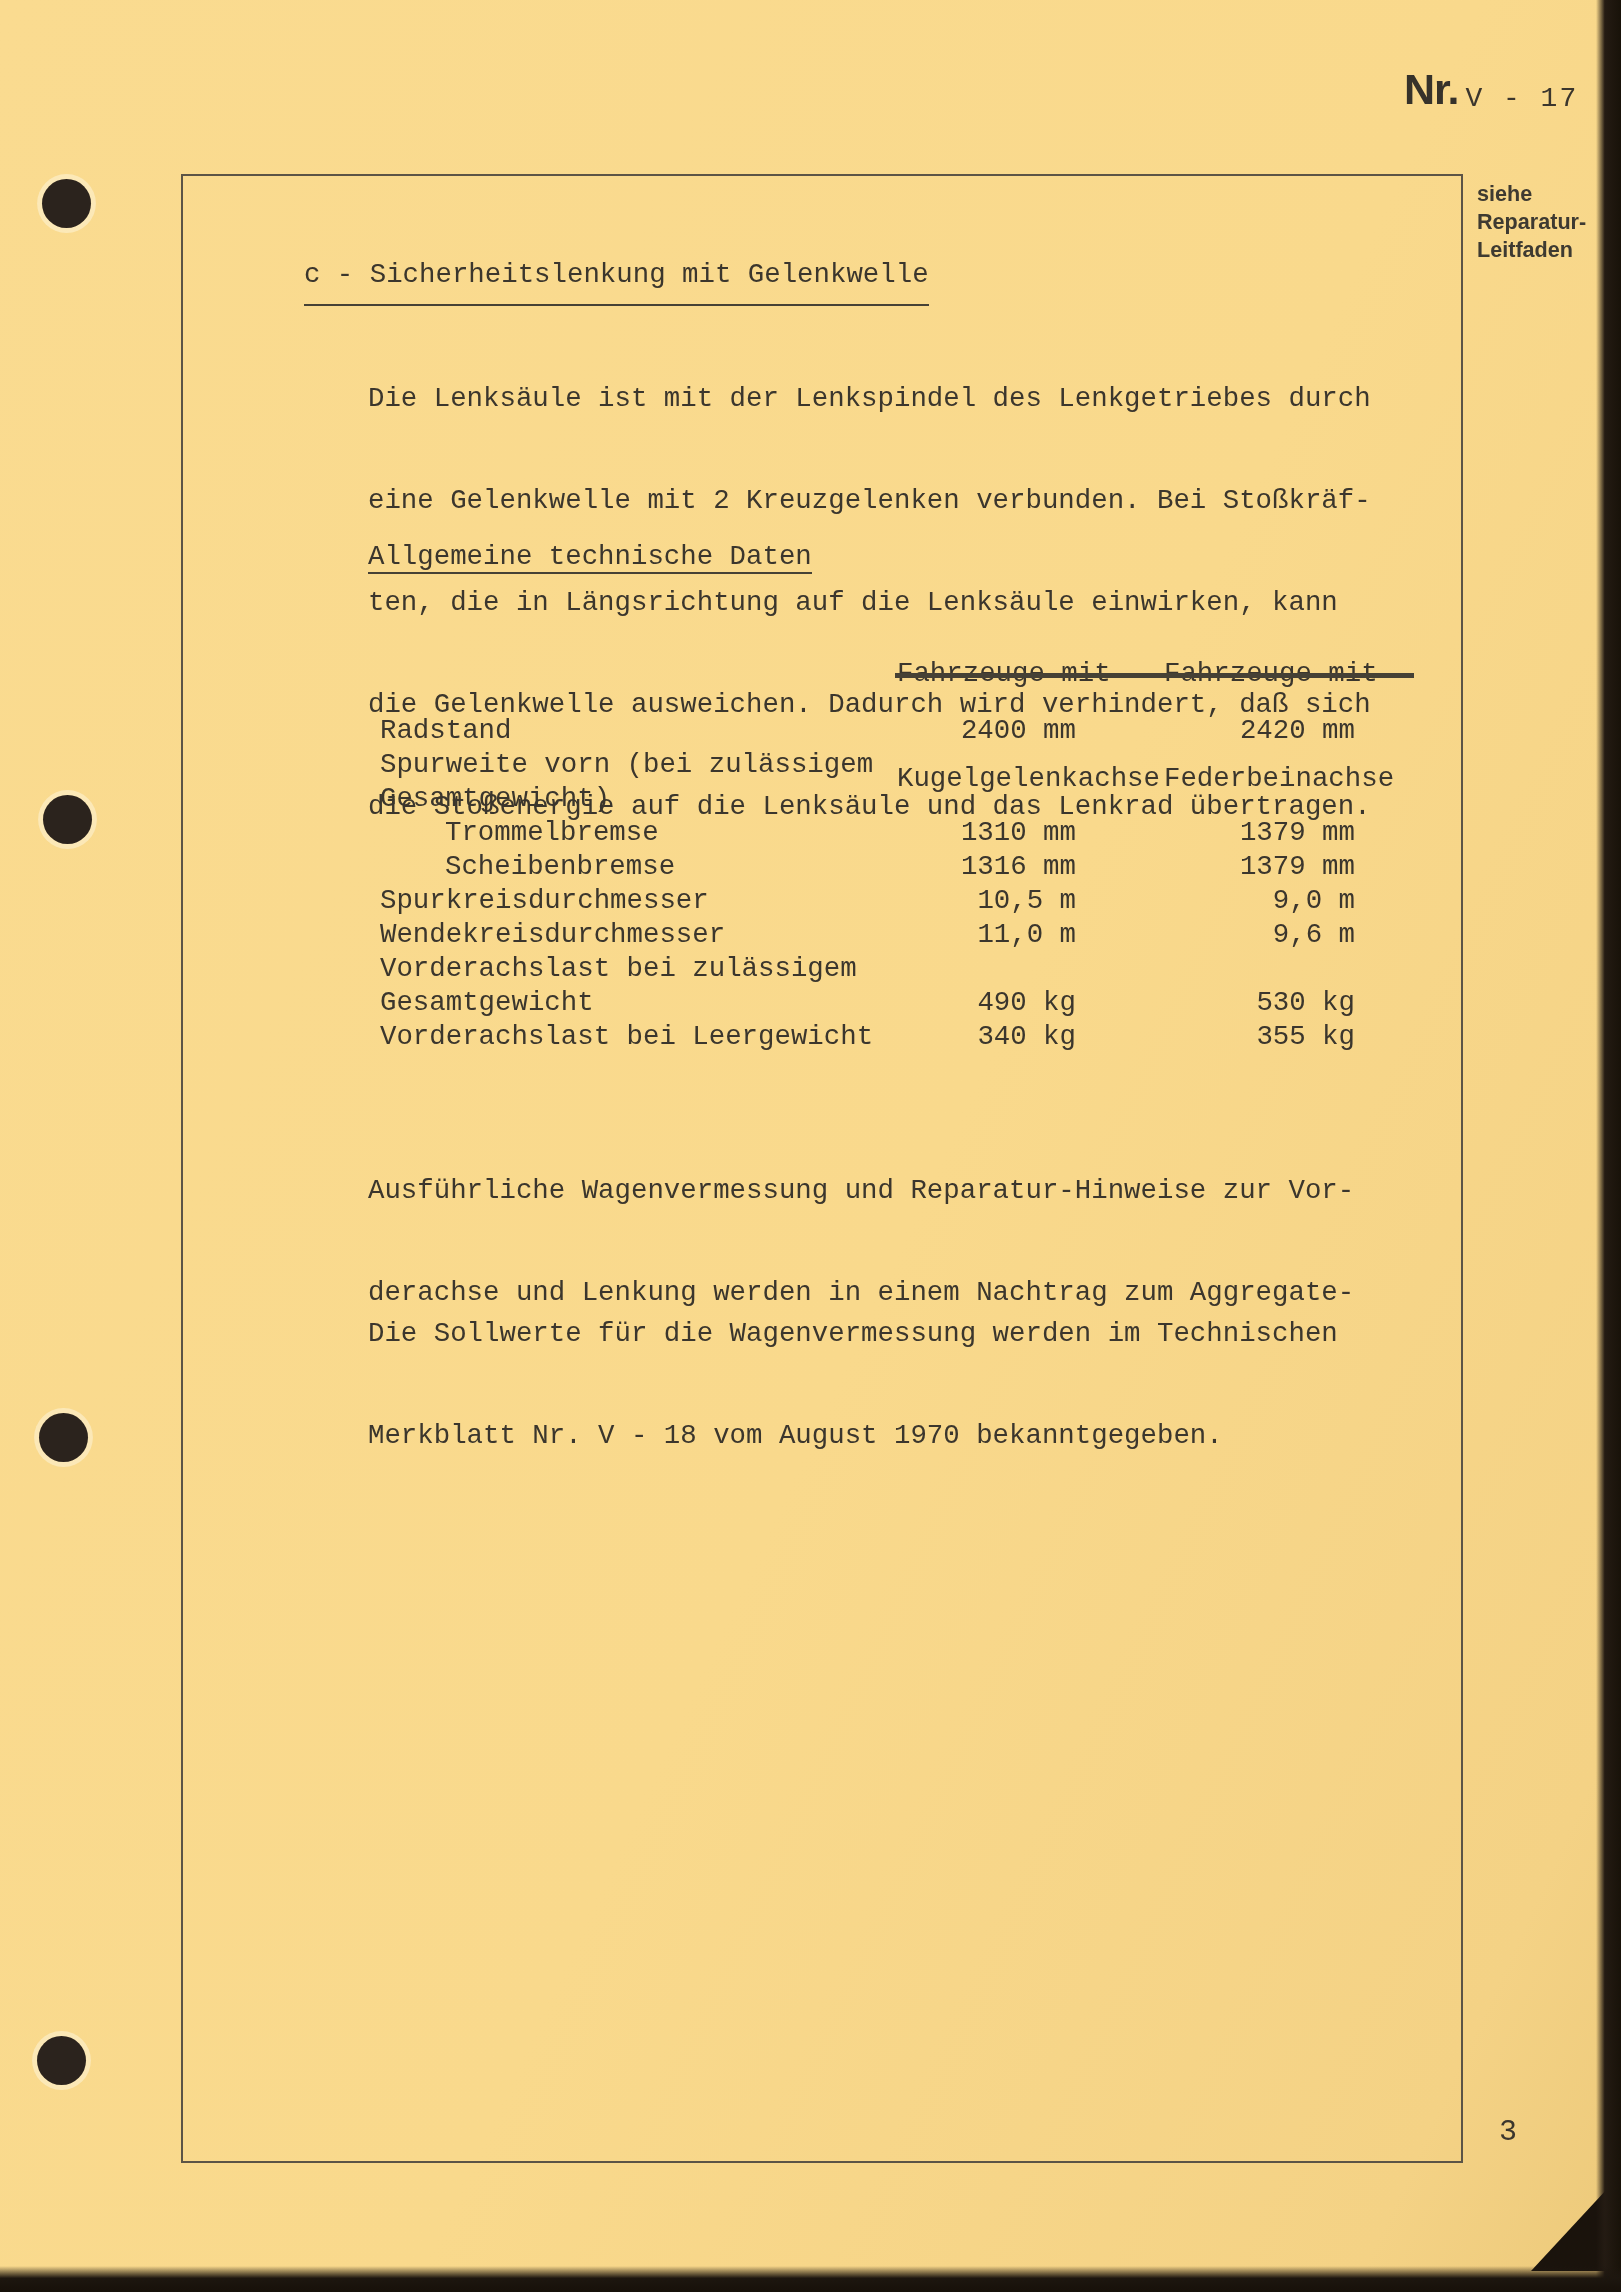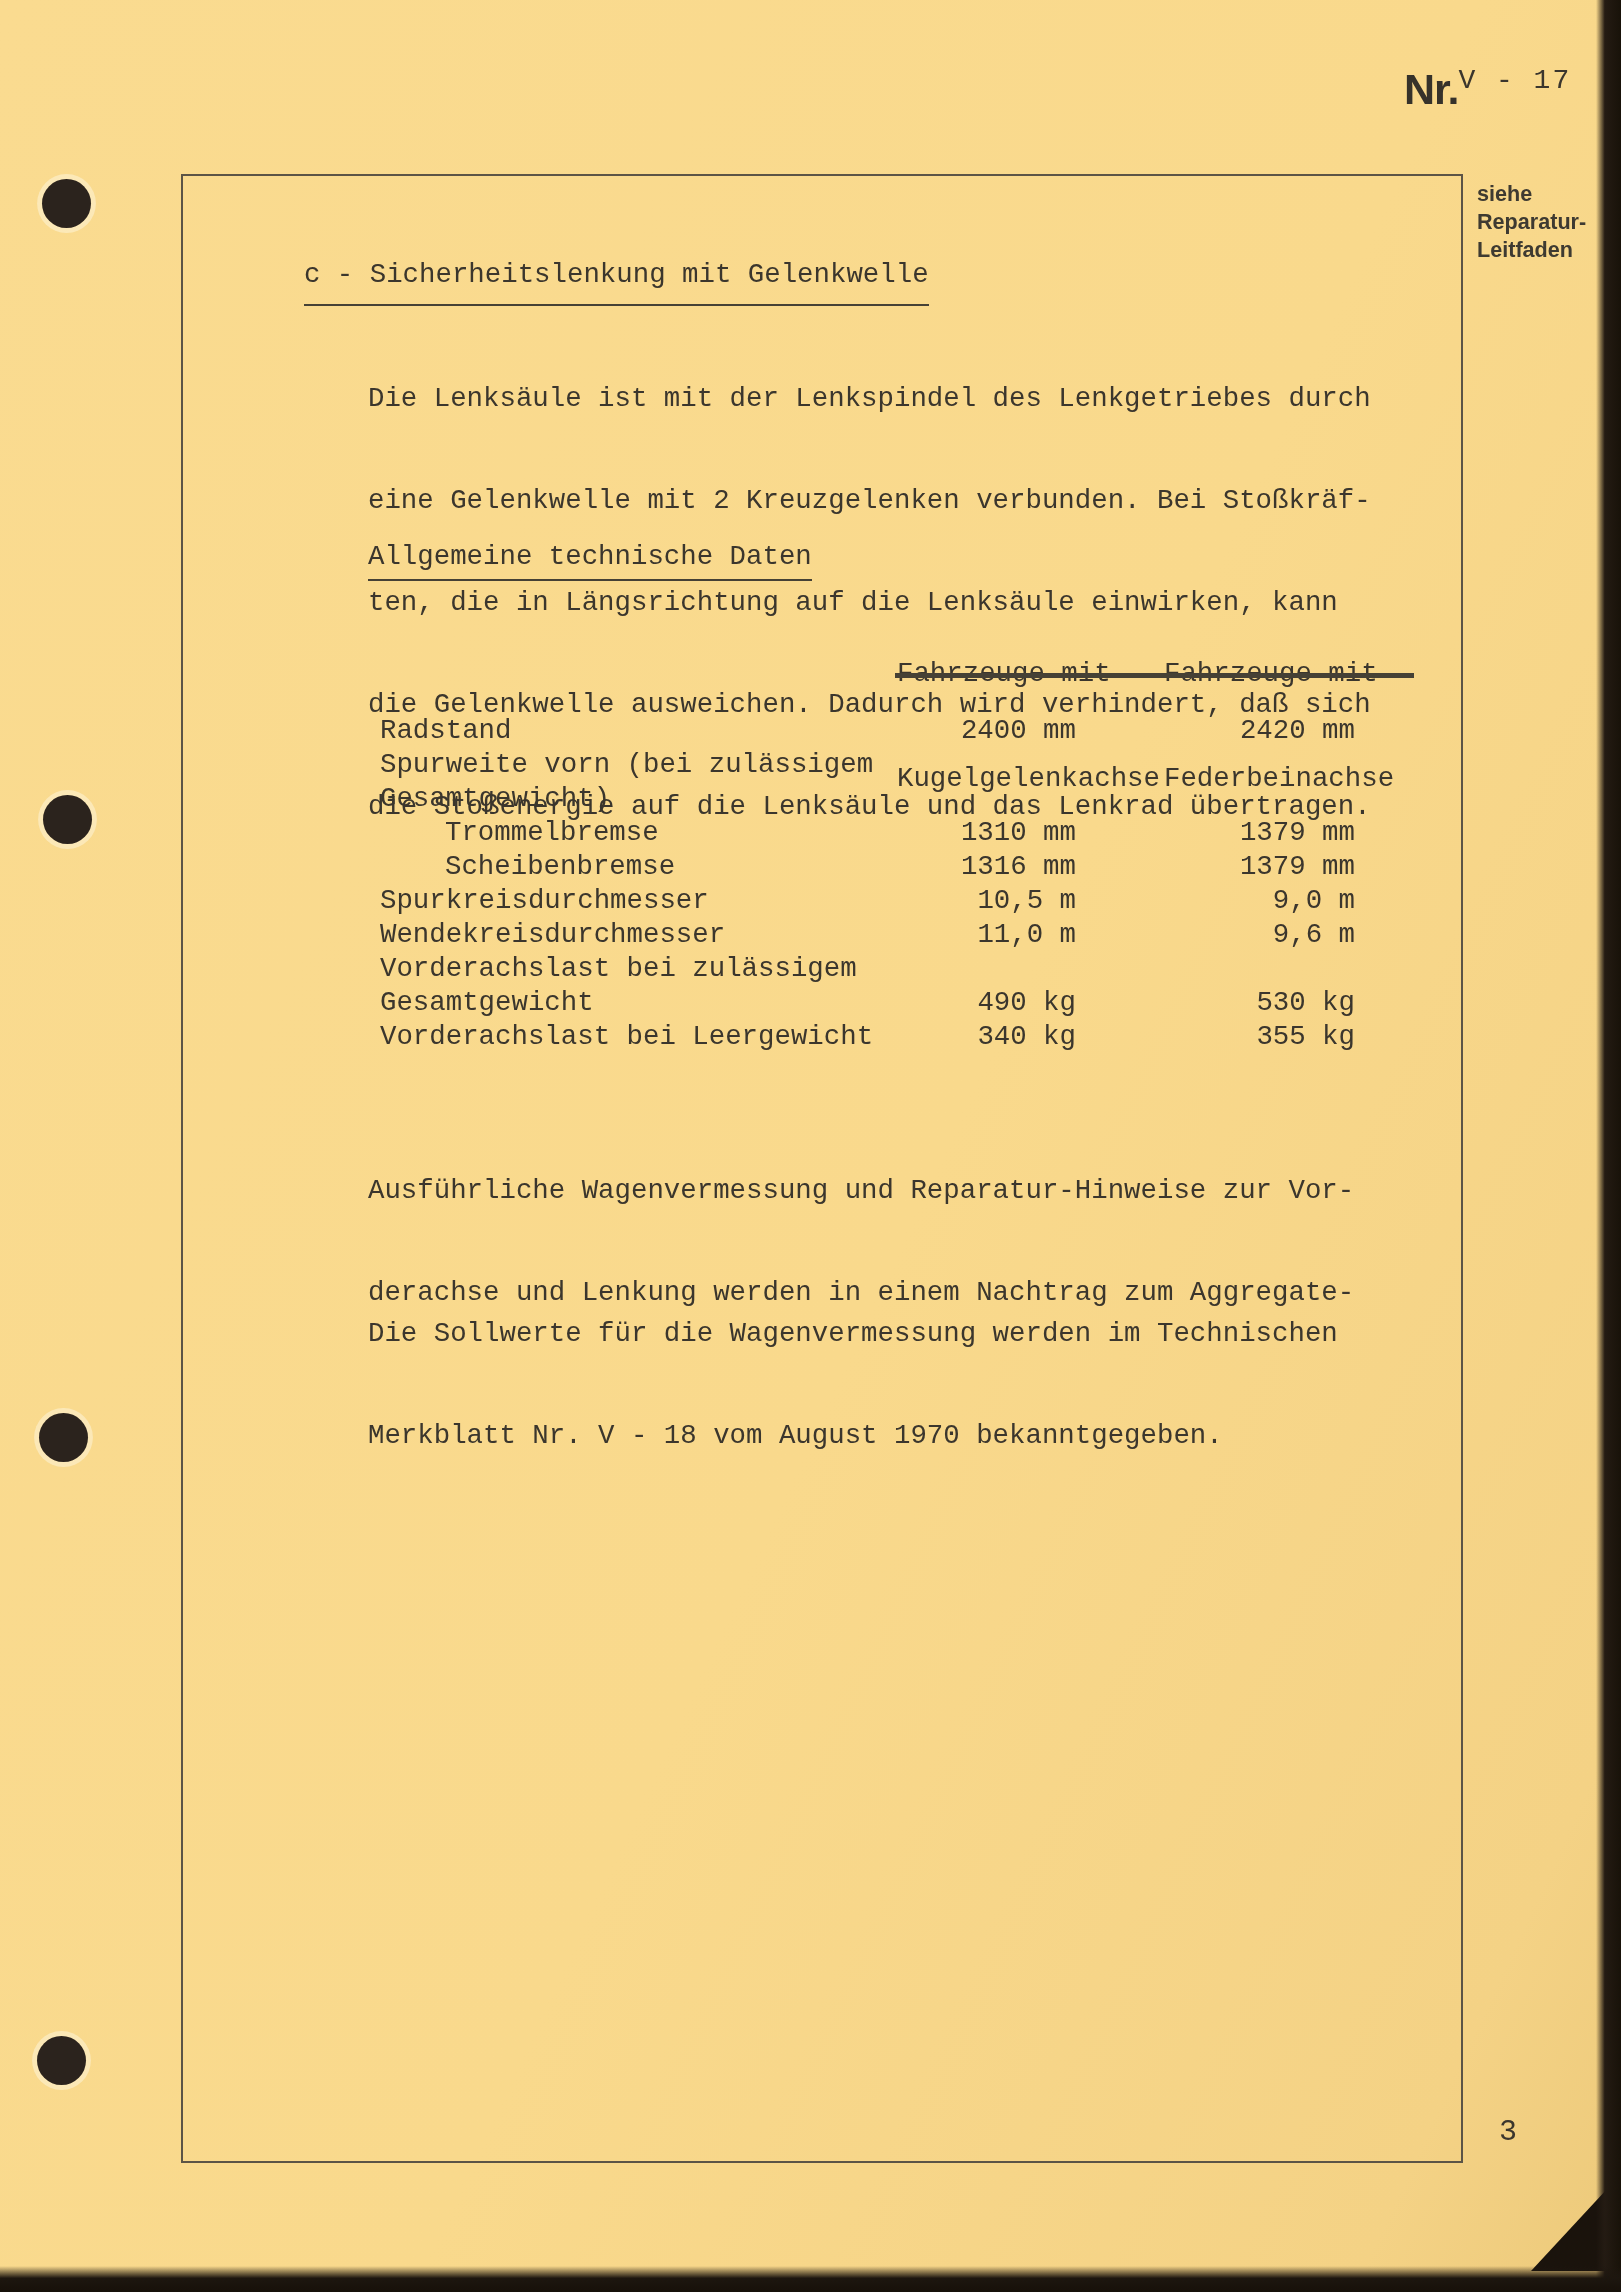--- a/index.html
+++ b/index.html
@@ -15,21 +15,21 @@
     background:#2b231d;
     box-shadow:0 0 0 4.9px rgba(253,244,216,0.55);
   }
   .hole.h1{left:42px;top:179px;}
   .hole.h2{left:43px;top:795px;}
   .hole.h3{left:39px;top:1413px;}
   .hole.h4{left:37px;top:2036px;}
   
   .docnum{
     position:absolute;left:1404px;top:65px;
-    display:flex;align-items:flex-start;gap:0;
+    display:flex;align-items:flex-end;gap:7px;
   }
   .docnum .nr{
     font-family:"Liberation Sans","DejaVu Sans",sans-serif;
     font-weight:bold;font-size:43px;letter-spacing:-1px;color:#36322a;
   }
   .docnum .num{font-size:28px;letter-spacing:2px;color:#3b362d;}
   
   .frame{
     position:absolute;left:181px;top:174px;width:1278px;height:1985px;
     border:2px solid #5c5446;
@@ -46,21 +46,21 @@
     padding-bottom:14px;border-bottom:2.9px solid #464135;
     white-space:pre;
   }
   .para{position:absolute;font-size:27.4px;line-height:34px;white-space:pre;}
   .para1{left:368px;top:314px;}
   .para2{left:368px;top:1106px;}
   .para3{left:368px;top:1249px;}
   .subheading{
     position:absolute;left:368px;top:541px;
     font-size:27.4px;display:inline-block;
-    padding-bottom:7px;border-bottom:2.9px solid #464135;
+    padding-bottom:0;border-bottom:2.9px solid #464135;
     white-space:pre;
   }
   .colhead{position:absolute;top:586px;font-size:27.4px;line-height:35px;white-space:pre;}
   .colhead.c1{left:897px;}
   .colhead.c2{left:1164px;}
   .header-rule{
     position:absolute;left:895px;top:673px;width:519px;height:4.9px;
     background:#464135;
   }
   .ttable{position:absolute;left:12px;top:698px;width:1441px;margin-top:16px;}

